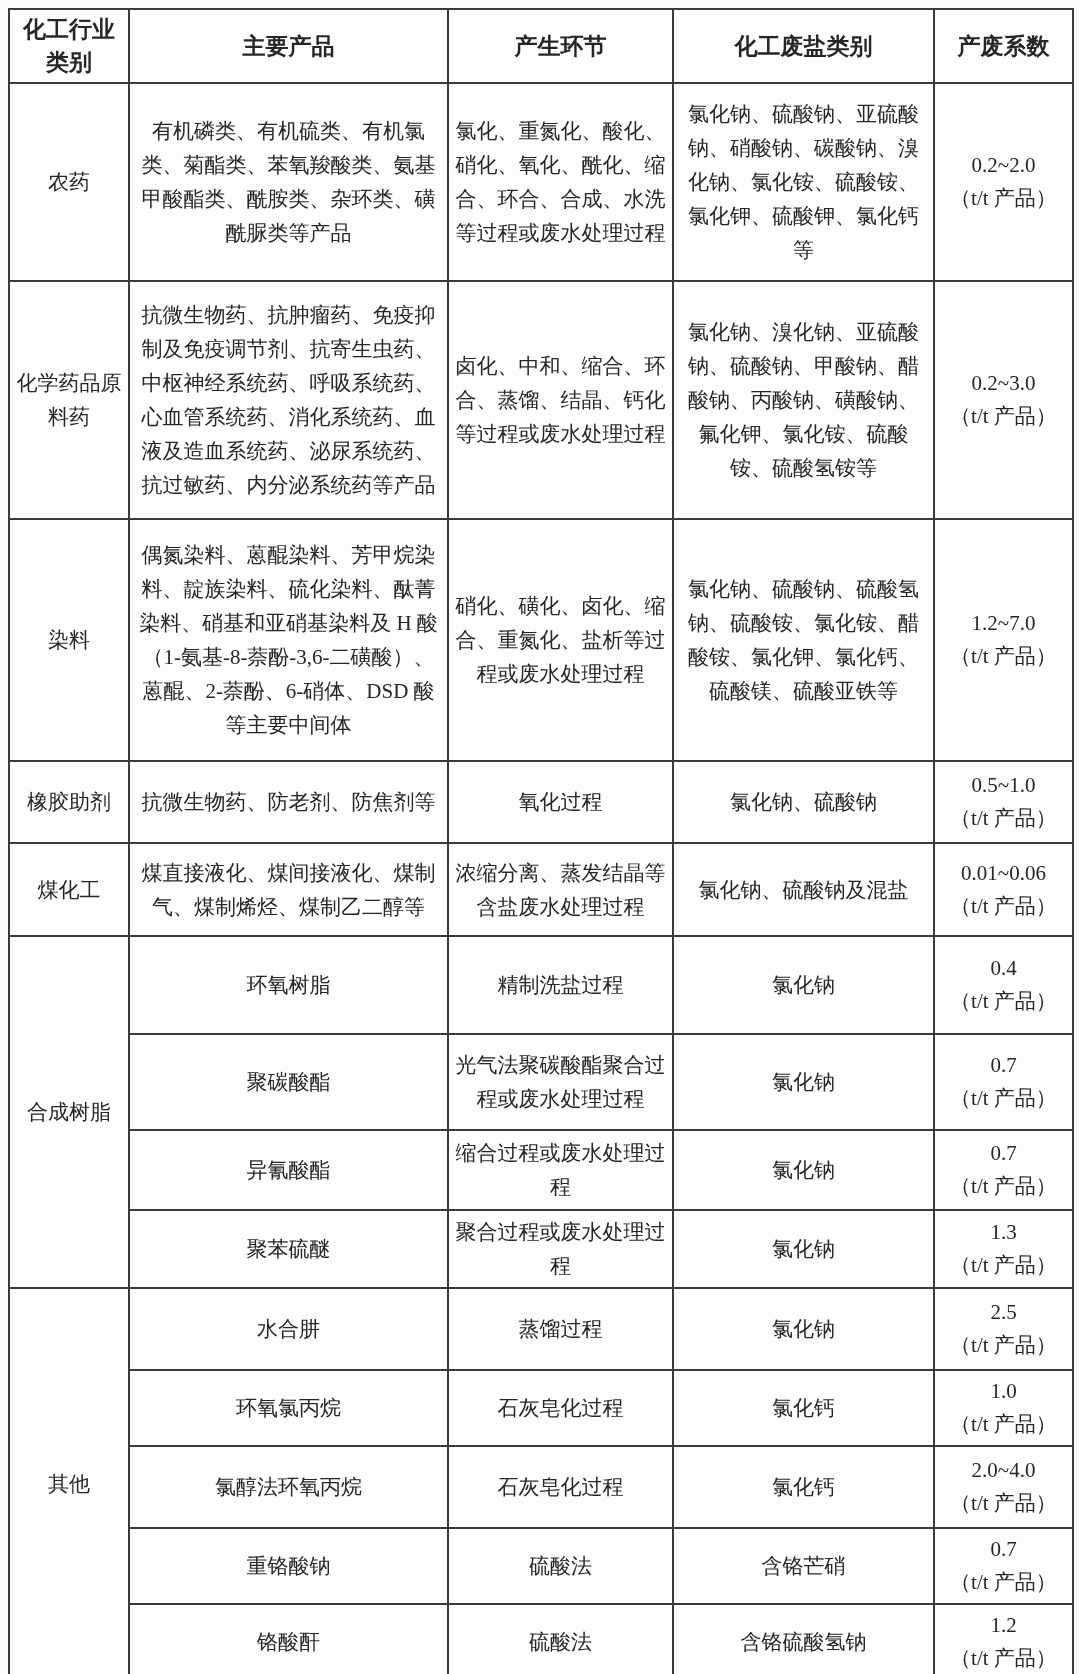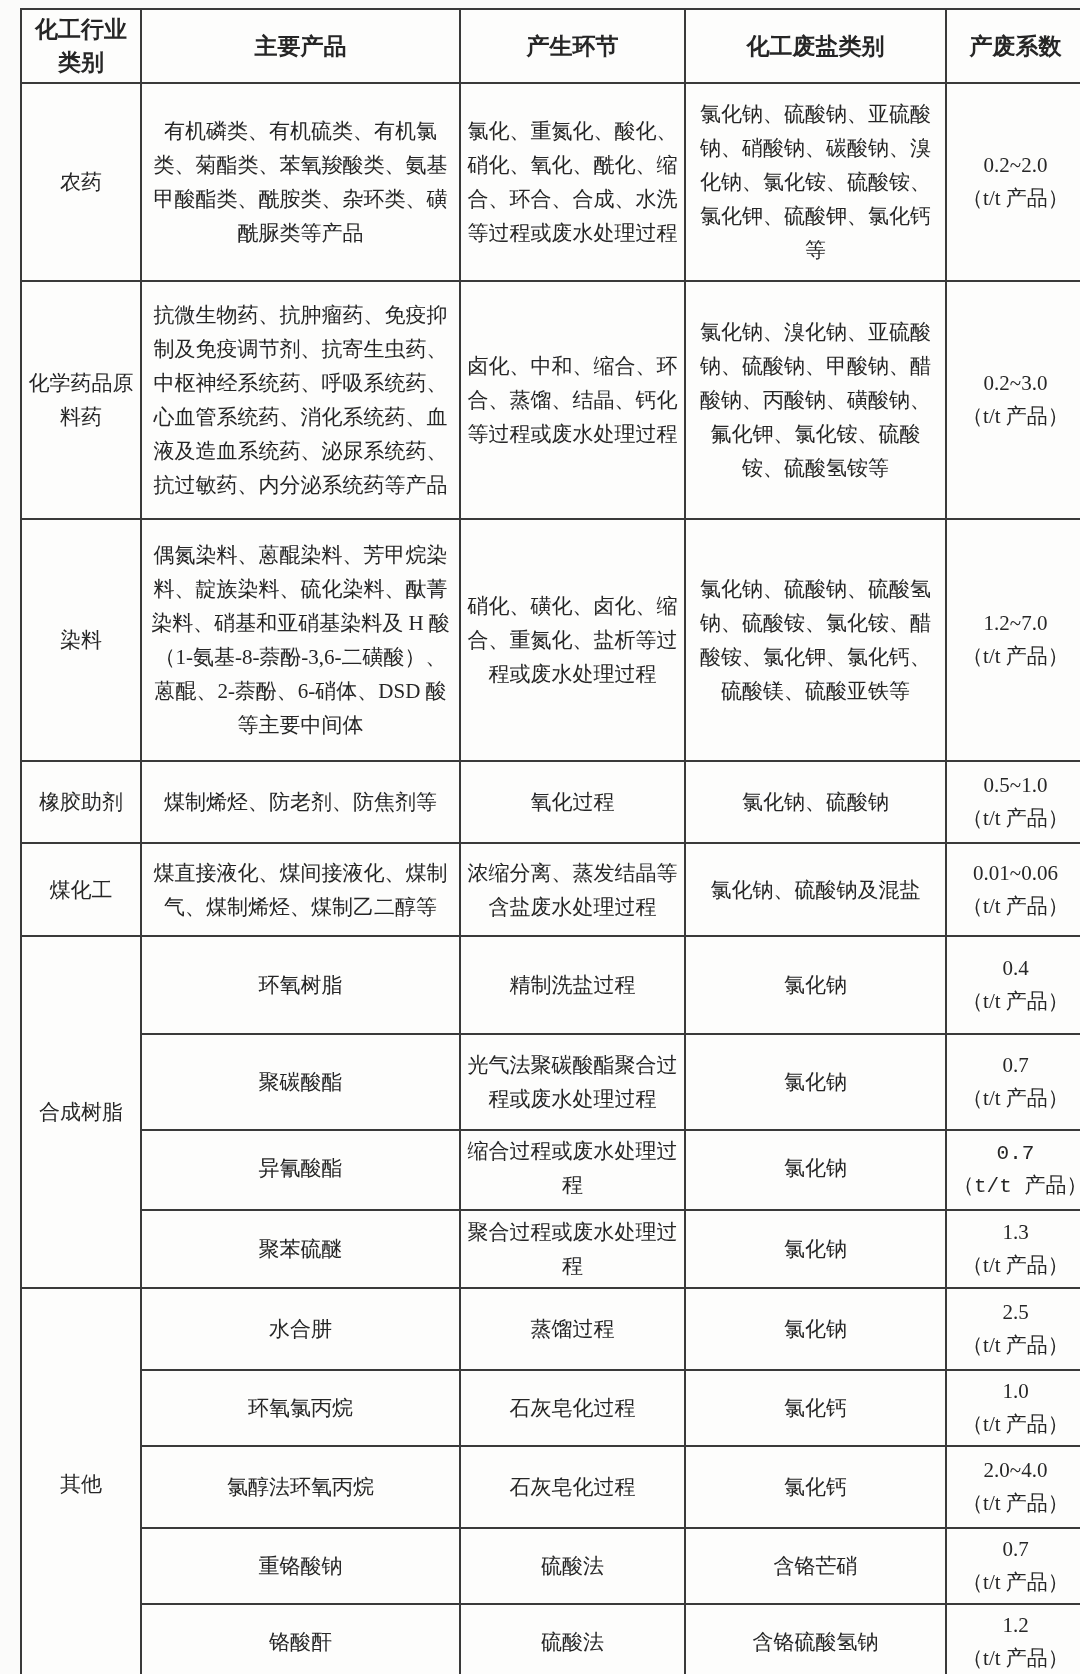--- a/index.html
+++ b/index.html
@@ -6,21 +6,21 @@
     margin: 0;
     padding: 0;
     background: #fbfbfa;
     font-family: "Liberation Serif", "DejaVu Serif", serif;
     color: #262626;
   }
   .page {
     width: 1080px;
     height: 1674px;
     box-sizing: border-box;
-    padding: 8px 20px;
+    padding: 8px 8px;
     background: #fbfbfa;
   }
   table.waste-table {
     border-collapse: collapse;
     table-layout: fixed;
     width: 1064px;
     background: #fdfdfc;
   }
   table.waste-table col.c1 { width: 120px; }
   table.waste-table col.c2 { width: 319px; }
@@ -105,21 +105,21 @@
         <td class="j">硝化、磺化、卤化、缩合、重氮化、盐析等过程或废水处理过程</td>
         <td class="j">氯化钠、硫酸钠、硫酸氢钠、硫酸铵、氯化铵、醋酸铵、氯化钾、氯化钙、硫酸镁、硫酸亚铁等</td>
         <td class="coef">
           <div class="coef-val">1.2~7.0</div>
           <div class="coef-unit">（t/t 产品）</div>
         </td>
       </tr>
 
       <tr style="height:82px;">
         <td class="cat">橡胶助剂</td>
-        <td>煤制烯烃、防老剂、防焦剂等</td>
+        <td>抗微生物药、防老剂、防焦剂等</td>
         <td>氧化过程</td>
         <td>氯化钠、硫酸钠</td>
         <td class="coef">
           <div class="coef-val">0.5~1.0</div>
           <div class="coef-unit">（t/t 产品）</div>
         </td>
       </tr>
 
       <tr style="height:93px;">
         <td class="cat">煤化工</td>
@@ -146,21 +146,21 @@
       <tr style="height:96px;">
         <td>聚碳酸酯</td>
         <td class="j">光气法聚碳酸酯聚合过程或废水处理过程</td>
         <td>氯化钠</td>
         <td class="coef">
           <div class="coef-val">0.7</div>
           <div class="coef-unit">（t/t 产品）</div>
         </td>
       </tr>
 
-      <tr style="height:80px;font-family:Liberation Mono, monospace;">
+      <tr style="height:80px;">
         <td>异氰酸酯</td>
         <td class="j">缩合过程或废水处理过程</td>
         <td>氯化钠</td>
         <td class="coef">
           <div class="coef-val">0.7</div>
           <div class="coef-unit">（t/t 产品）</div>
         </td>
       </tr>
 
       <tr style="height:78px;border-radius:29px;">

